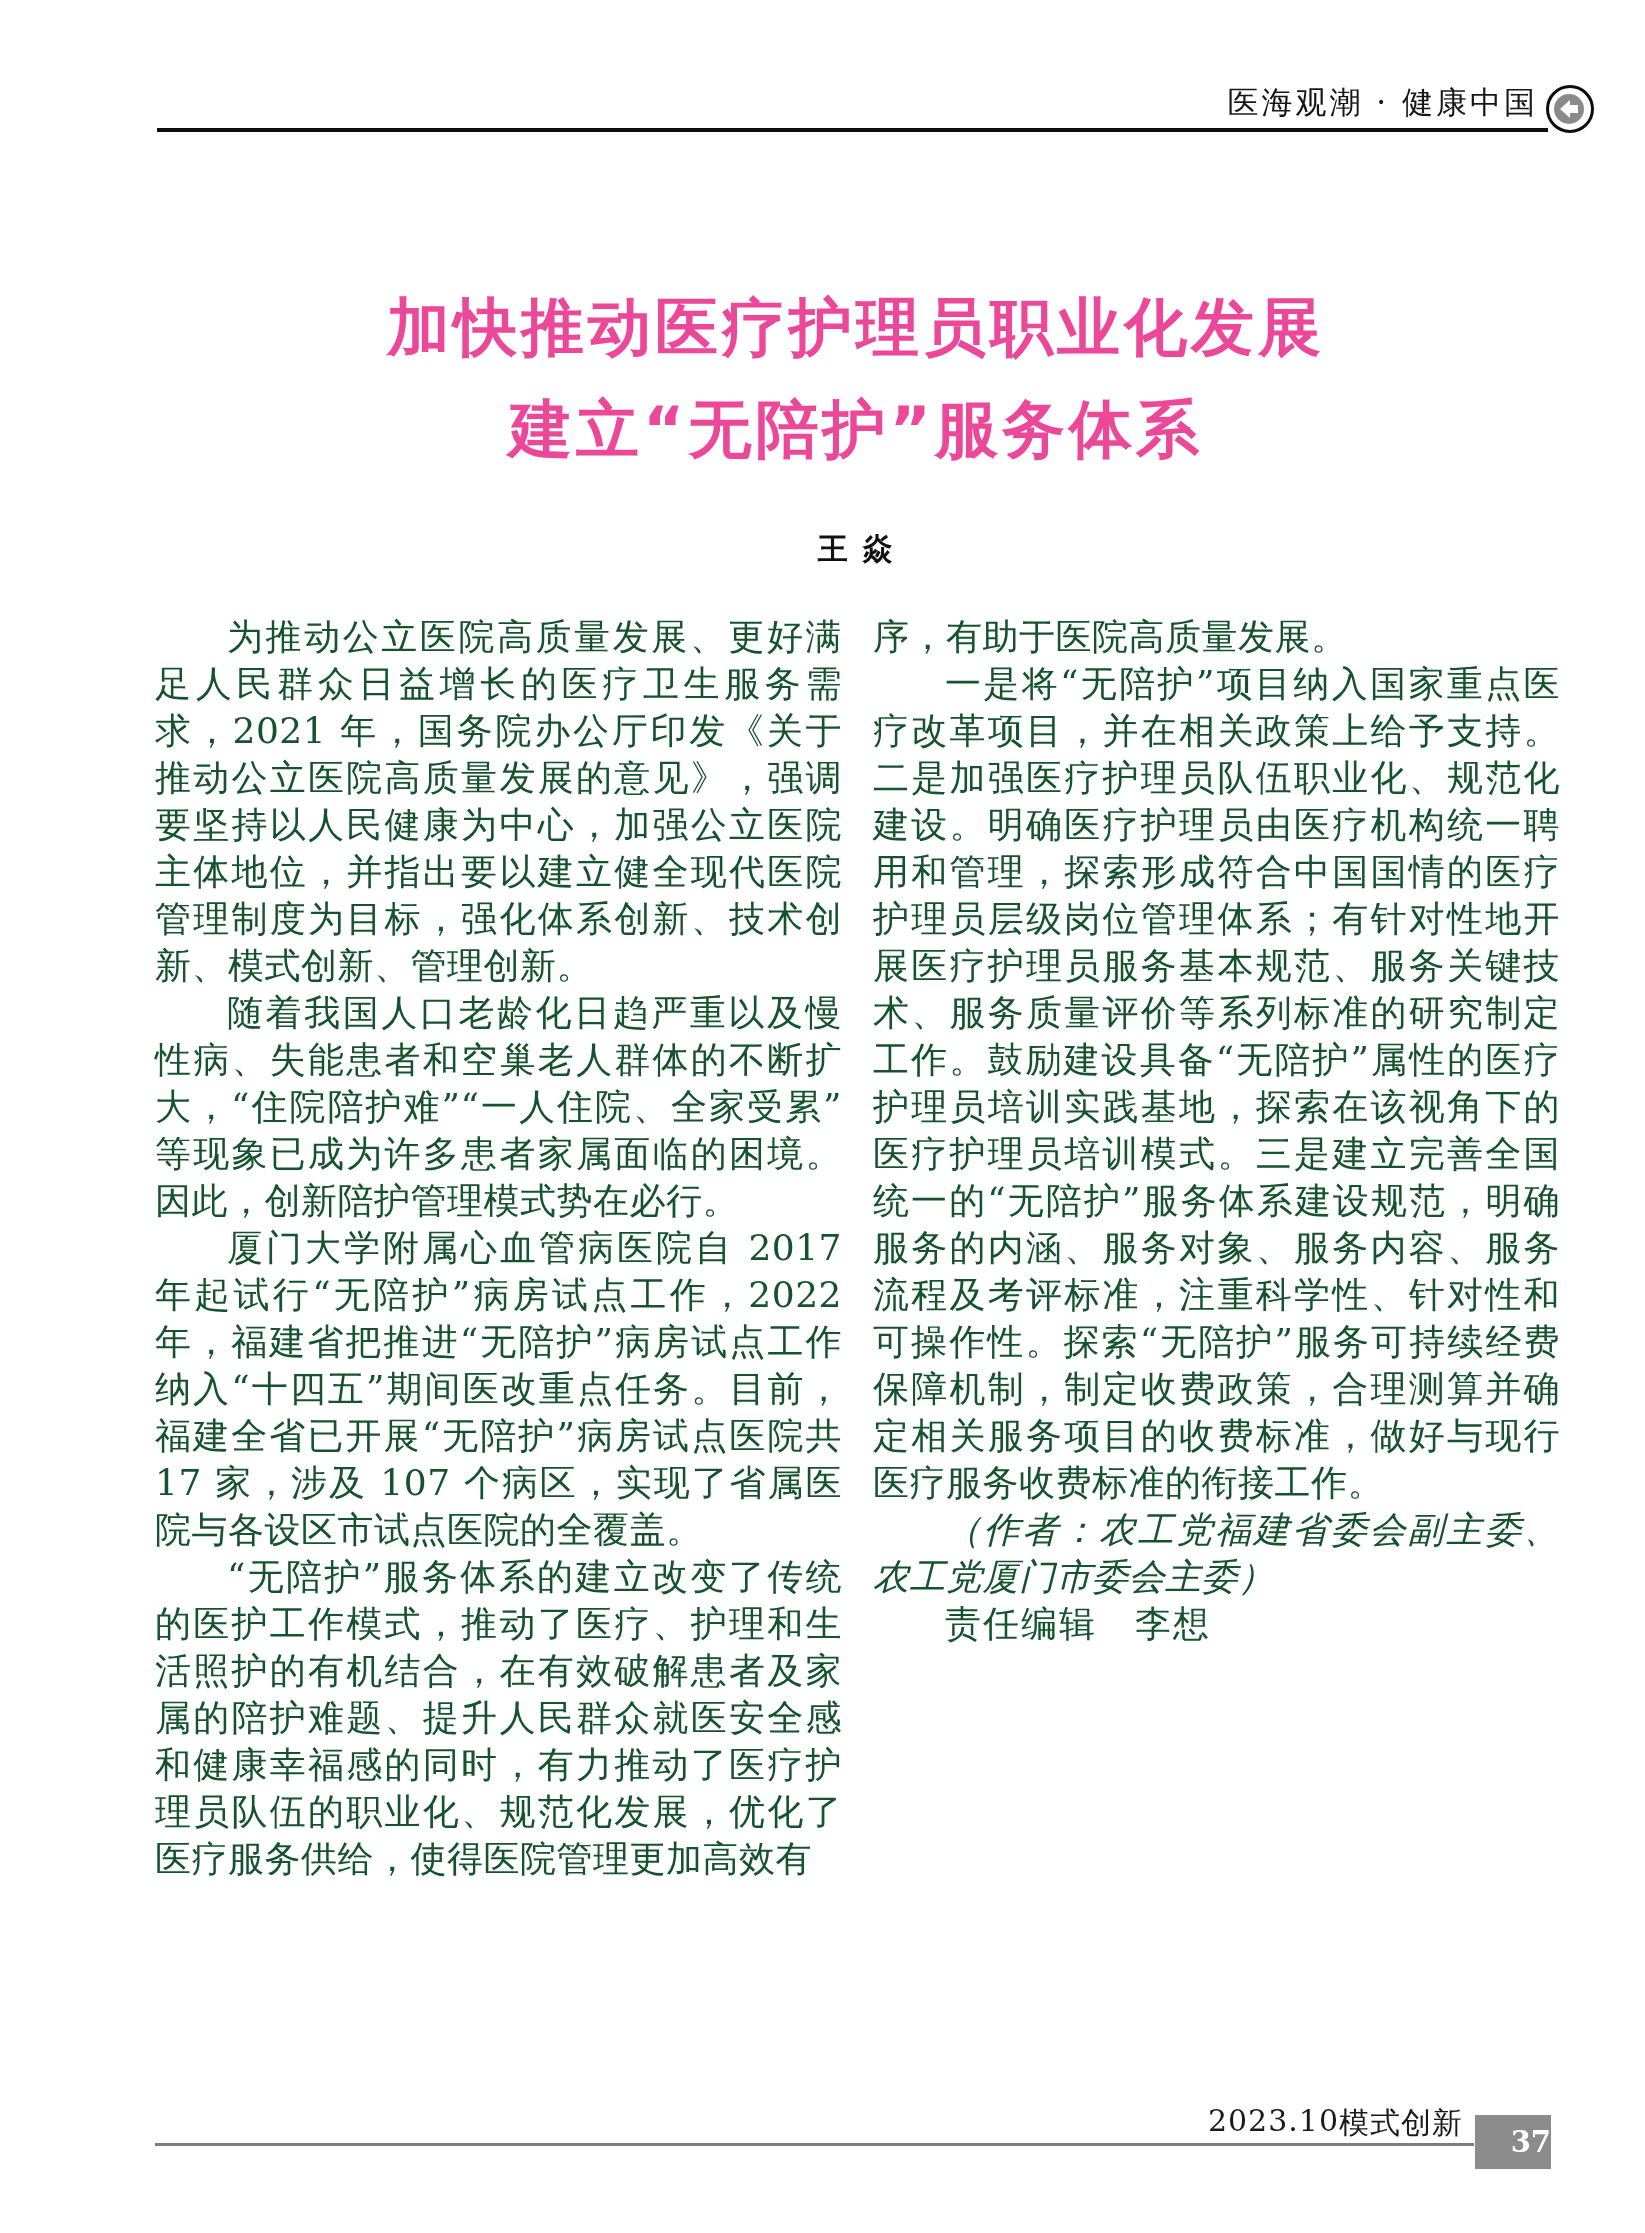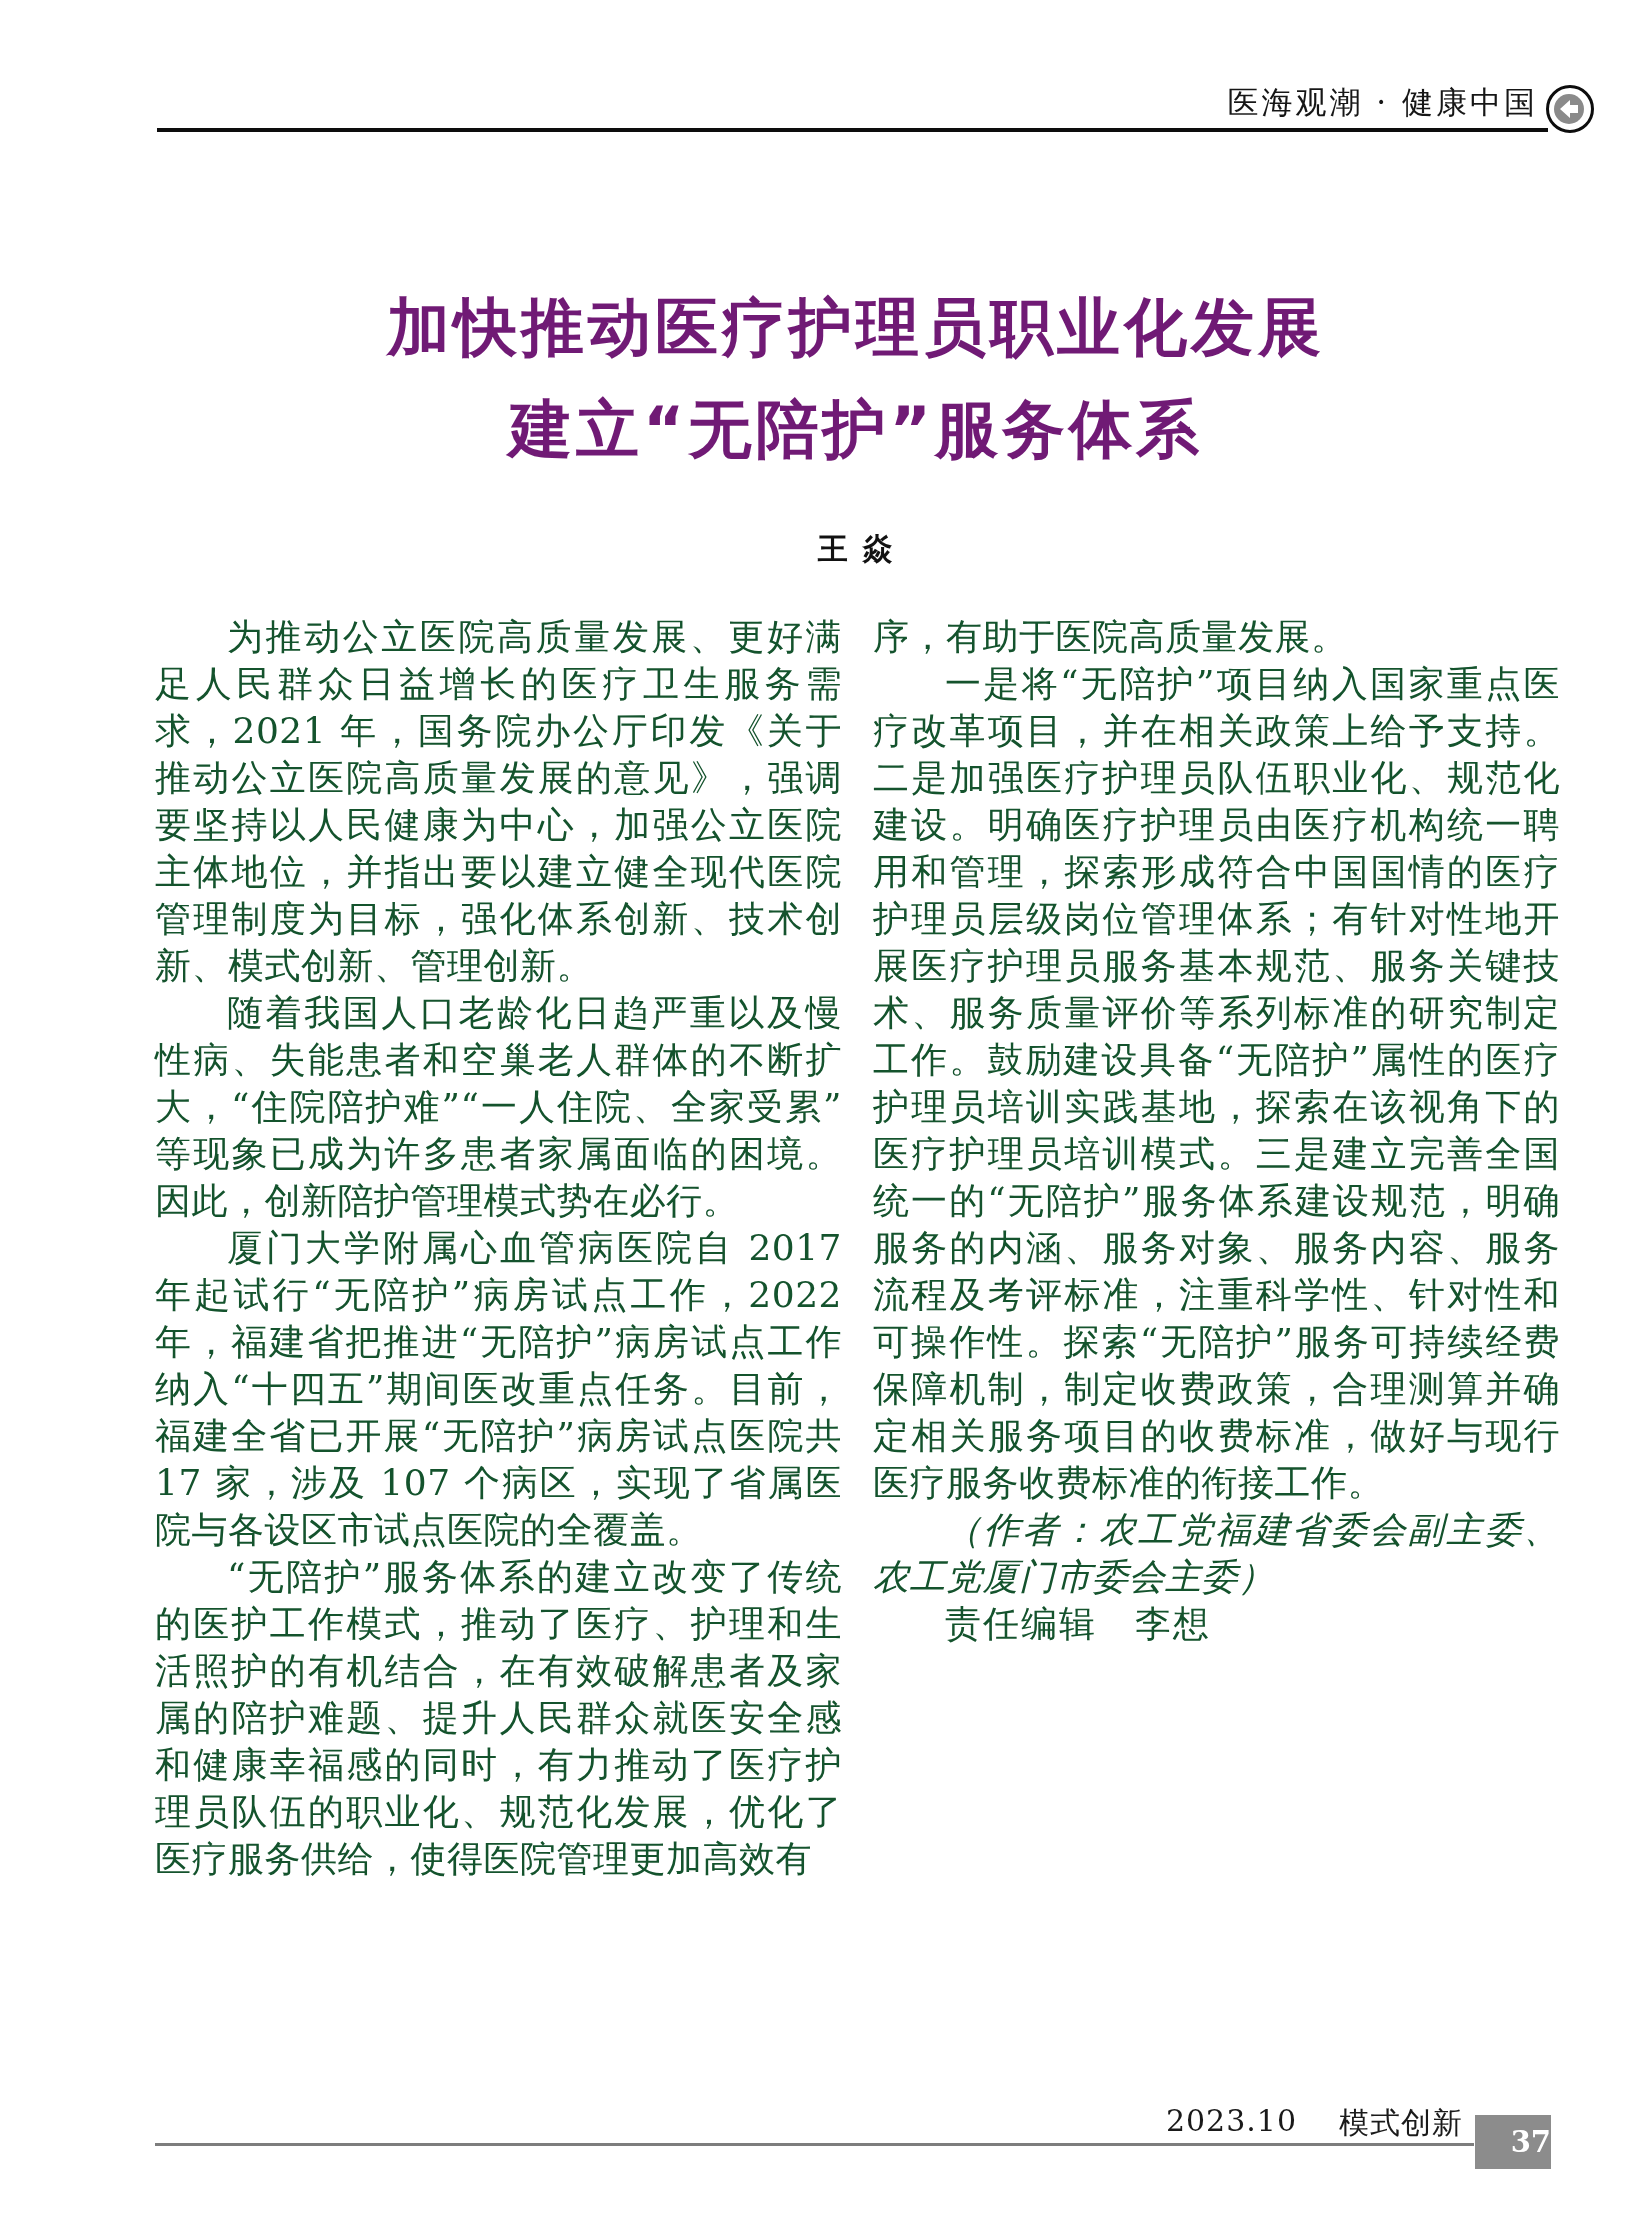--- a/index.html
+++ b/index.html
@@ -42,21 +42,21 @@
 
   
   .title-block {
     position: absolute;
     top: 277px;
     left: 122px;
     width: 1402px;
     text-align: center;
     font-family: "DejaVu Sans", "Liberation Sans", sans-serif;
     font-weight: 900;
-    color: #701a75;
+    color: #ec4899;
   }
   .title-line {
     font-size: 63px;
     line-height: 102px;
     letter-spacing: 4px;
     white-space: nowrap;
   }
   .author-name {
     position: absolute;
     top: 529px;
@@ -109,21 +109,20 @@
   .footer-text {
     position: absolute;
     top: 2103px;
     left: 122px;
     width: 1308px;
     text-align: right;
     font-size: 30px;
     color: #1a1a1a;
     display: flex;
     justify-content: flex-end;
-    gap: 42px;
     letter-spacing: 1px;
   }
   .page-number-box {
     position: absolute;
     top: 2115px;
     left: 1442px;
     width: 76px;
     height: 54px;
     background: #8c8c8c;
     color: #ffffff;

